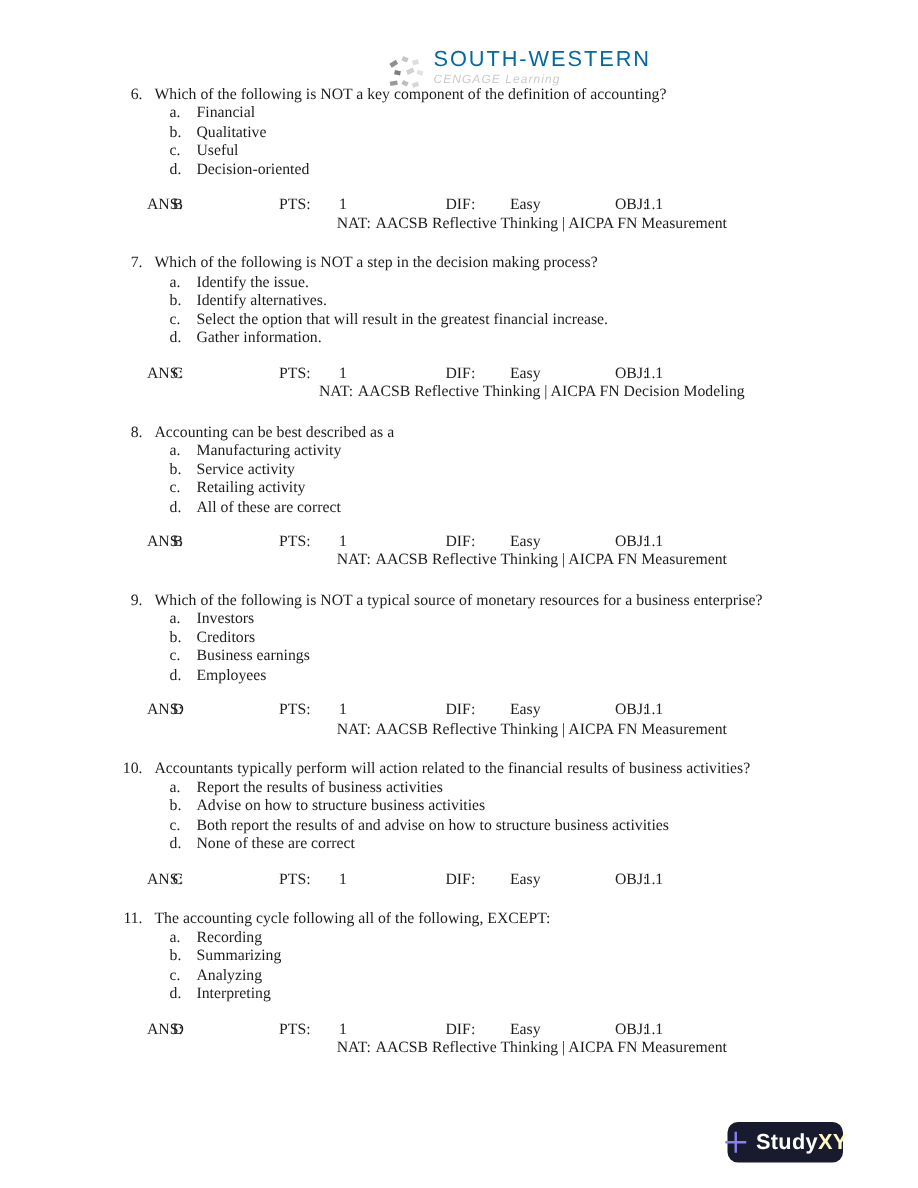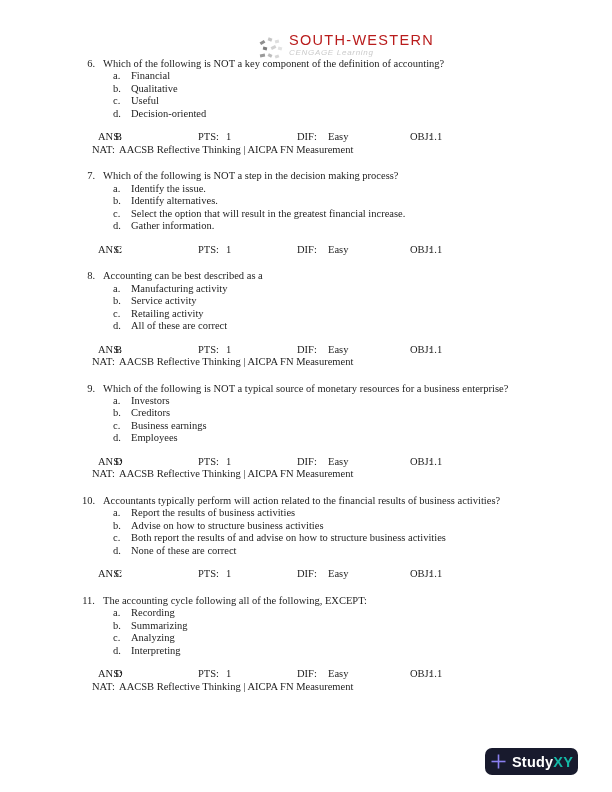--- a/index.html
+++ b/index.html
@@ -23,21 +23,21 @@
     left: 258px;
     display: flex;
     align-items: flex-start;
   }
   .logo-icon { margin-top: 3px; margin-right: 5px; }
   .logo-textcol { display: flex; flex-direction: column; }
   .logo-brand {
     font-family: "Liberation Sans", sans-serif;
     font-size: 14.5px;
     letter-spacing: 1.3px;
-    color: #b91c1c;
+    color: #0369a1;
     line-height: 14px;
     white-space: nowrap;
   }
   .logo-sub {
     font-family: "Liberation Sans", sans-serif;
     font-size: 8px;
     letter-spacing: 0.7px;
     color: #cbcbcb;
     line-height: 9px;
     margin-top: 1px;
@@ -69,46 +69,46 @@
   .opt-text { flex: 1; }
 
   .q-meta {
     position: relative;
     height: 12.45px;
     margin-left: 38px;
     margin-top: 11px;
   }
   .q-meta span { position: absolute; top: 0; white-space: nowrap; }
   .ans-l { left: 0; }    .ans-v { left: 17px; }
-  .pts-l { left: 100px; } .pts-v { left: 128px; }
-  .dif-l { left: 199px; } .dif-v { left: 230px; }
+  .pts-l { left: 88px; } .pts-v { left: 128px; }
+  .dif-l { left: 199px; } .dif-v { left: 242px; }
   .obj-l { left: 312px; } .obj-v { left: 331px; }
 
-  .q-nat { margin-left: 32px; white-space: nowrap; }
+  .q-nat { margin-left: 58px; white-space: nowrap; text-align: center; }
   .nat-label { display: inline-block; min-width: 25px; }
 
   
   .badge {
     position: absolute;
     left: 485px;
     top: 748px;
-    width: 93px;
+    width: 77px;
     height: 27px;
     background: #181a2d;
     border-radius: 7px;
     display: flex;
     align-items: center;
     justify-content: center;
     cursor: pointer;
     font-family: "Liberation Sans", sans-serif;
   }
   .badge-plus { margin-right: 5px; display: flex; align-items: center; }
   .badge-text { font-size: 14.5px; font-weight: bold; letter-spacing: 0.2px; }
   .badge-primary { color: #ffffff; }
-  .badge-secondary { color: #14b8a6; }
+  .badge-secondary { color: #fef9c3; }
 </style>
 </head>
 <body>
 
 <div class="logo">
   <span class="logo-icon">
     <svg width="26" height="26" viewBox="0 0 26 26">
       <rect x="2" y="5" width="5" height="3" fill="#8f8f8f" transform="rotate(-32 4.5 6.5)"></rect>
       <rect x="10" y="2" width="4" height="3" fill="#c6c6c6" transform="rotate(22 12 3.5)"></rect>
       <rect x="17" y="4" width="4" height="3" fill="#dedede" transform="rotate(-14 19 5.5)"></rect>
@@ -198,20 +198,24 @@
     <div class="q-meta">
       <span class="ans-l">ANS:</span>
       <span class="ans-v">C</span>
       <span class="pts-l">PTS:</span>
       <span class="pts-v">1</span>
       <span class="dif-l">DIF:</span>
       <span class="dif-v">Easy</span>
       <span class="obj-l">OBJ:</span>
       <span class="obj-v">1.1</span>
     </div>
+    <div class="q-nat">
+      <span class="nat-label">NAT:</span>
+      <span class="nat-value">AACSB Reflective Thinking | AICPA FN Decision Modeling</span>
+    </div>
   </div>
 
   <div class="question">
     <div class="q-head">
       <span class="q-num">8.</span>
       <span class="q-text">Accounting can be best described as a</span>
     </div>
     <div class="q-options">
   <div class="option">
     <span class="opt-letter">a.</span>

